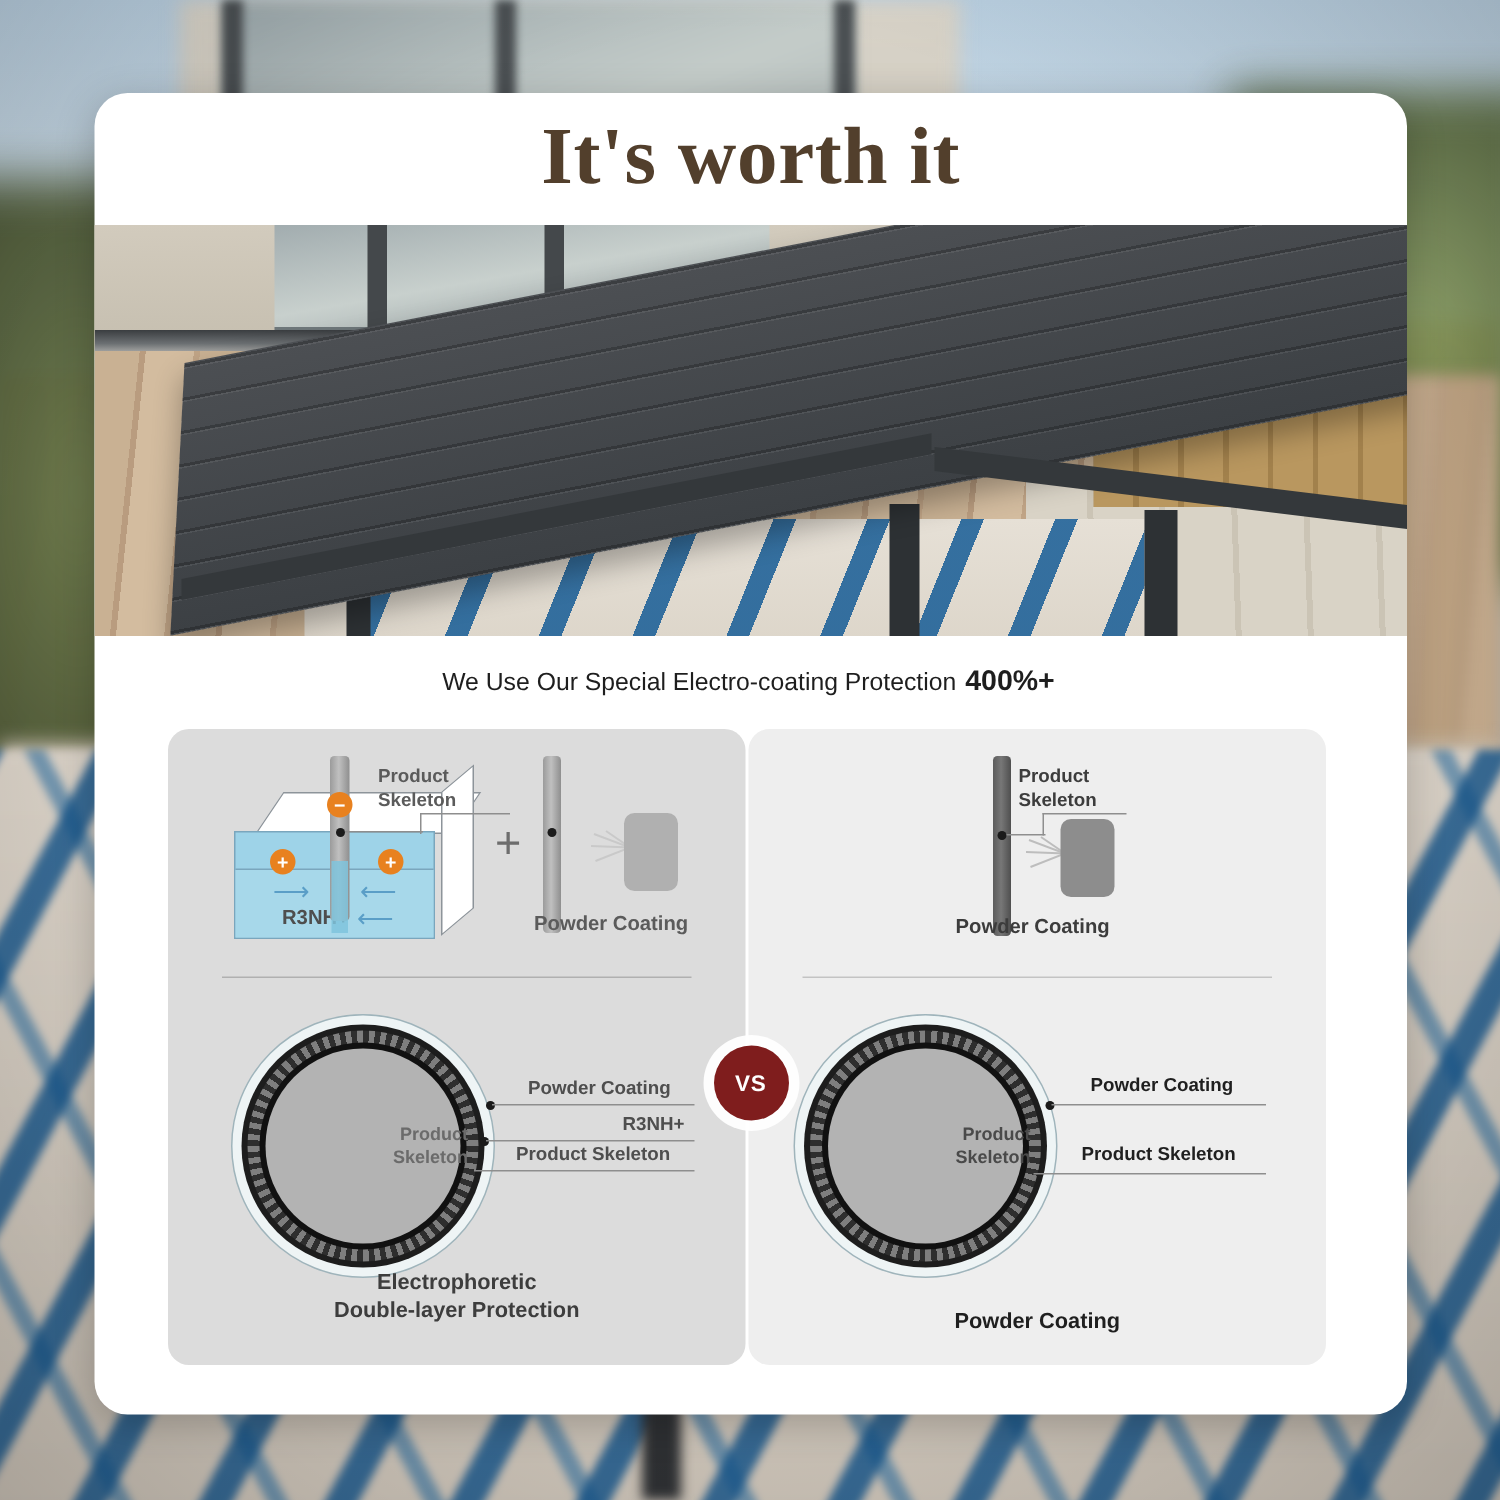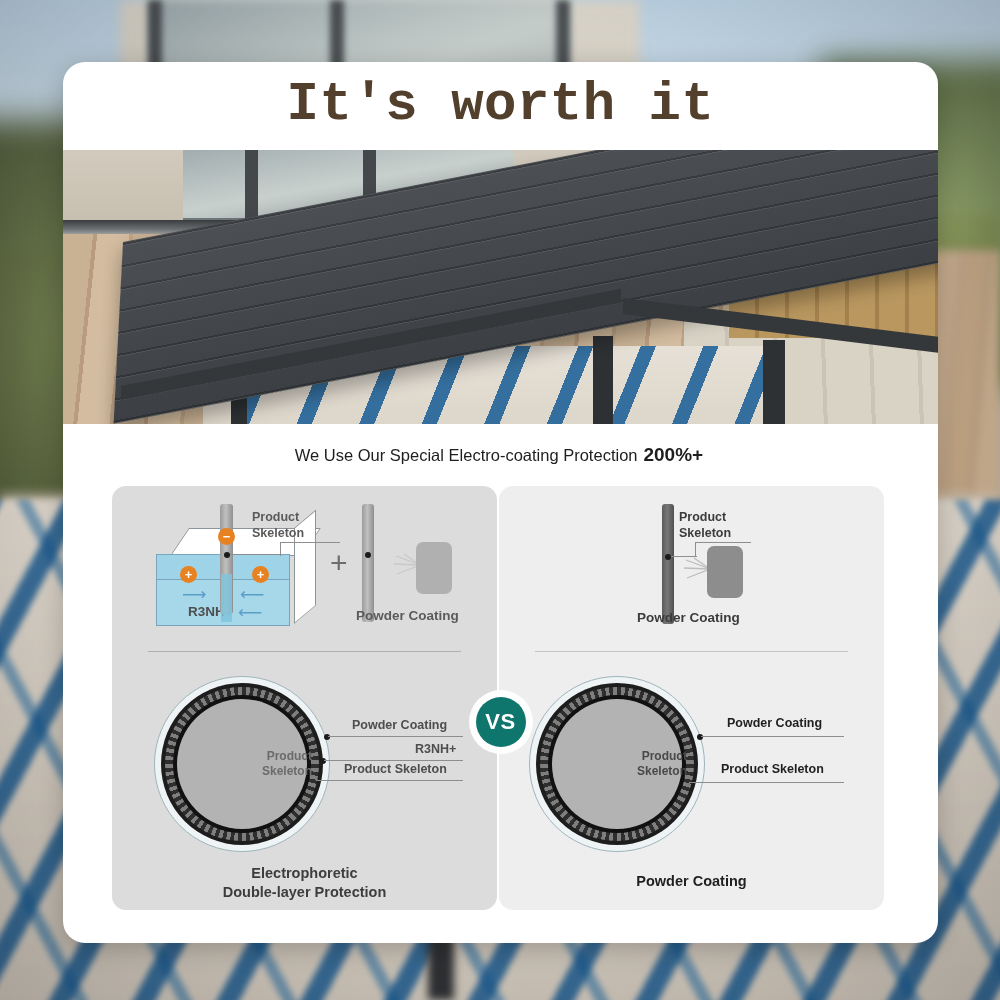--- a/index.html
+++ b/index.html
@@ -82,21 +82,21 @@
   .header {
     height:88px; display:flex; align-items:center; justify-content:center;
     gap:8px; padding:0 18px 4px 18px;
   }
   .title-a {
     font-size:50px; font-weight:400; color:#121212; letter-spacing:-.5px;
     font-family:"Liberation Sans", sans-serif; white-space:nowrap;
   }
   .title-b {
     font-size:54px; font-weight:700; color:#523f2c; white-space:nowrap;
-    font-family:Liberation Mono, monospace; letter-spacing:.5px;
+    font-family:Liberation Serif, serif; letter-spacing:.5px;
   }
 
   
   .hero { position:relative; height:274px; overflow:hidden; background:#c8b69b; }
   .hero-wall {
     position:absolute; left:0; top:0; width:560px; height:80px;
     background:linear-gradient(180deg,#d2cbbd 0%,#c6bfb0 100%);
   }
   .hero-glass {
     position:absolute; left:120px; top:-4px; width:330px; height:76px;
@@ -182,21 +182,21 @@
 
   .divider {
     position:absolute; left:36px; right:36px; top:165px; height:1px;
     background:#b0b0b0;
   }
   .panel.right .divider { background:#c3c3c3; }
 
   .vs-badge {
     position:absolute; left:50%; top:660px; transform:translate(-50%,-50%);
     width:50px; height:50px; border-radius:50%;
-    background:#0f766e; color:#fff; font-weight:700; font-size:22px;
+    background:#7f1d1d; color:#fff; font-weight:700; font-size:15px;
     display:flex; align-items:center; justify-content:center;
     box-shadow:0 0 0 7px rgba(255,255,255,.92); z-index:5; letter-spacing:.5px;
   }
 
   
   .diagram { position:absolute; inset:0; }
   .lbl {
     position:absolute; font-size:12.5px; font-weight:700; line-height:1.25;
     white-space:pre-line;
   }
@@ -333,21 +333,21 @@
 
     <div class="tbl-top">
       <div class="slats"></div>
     </div>
     <div class="tbl-edge" style="left:58px;top:236px;width:500px;height:14px;transform:skewY(-11deg);transform-origin:left top"></div>
     <div class="tbl-edge" style="left:560px;top:148px;width:340px;height:16px;transform:skewY(7deg);transform-origin:left top"></div>
   </div>
 
   <div class="subtitle">
     <span>We Use Our Special Electro-coating Protection</span>
-    <span class="bold">200%+</span>
+    <span class="bold">400%+</span>
   </div>
 
   <div class="panels">
 
     <div class="panel left">
       <div class="divider"></div>
 
       <div class="diagram">
         <div class="tank">
           <div class="tank-top"></div>
@@ -406,21 +406,21 @@
       <div class="callout-line" style="left:216px;top:250px;width:135px"></div>
       <div class="lbl" style="left:240px;top:232px;font-size:12.5px;color:#4e4e4e">Powder Coating</div>
 
       <div class="callout-dot" style="left:208px;top:272px"></div>
       <div class="callout-line" style="left:212px;top:274px;width:139px"></div>
       <div class="lbl" style="left:303px;top:256px;font-size:12.5px;color:#4e4e4e">R3NH+</div>
 
       <div class="callout-line" style="left:204px;top:294px;width:147px"></div>
       <div class="lbl" style="left:232px;top:276px;font-size:12.5px;color:#4e4e4e">Product Skeleton</div>
 
-      <div class="xcaption" style="top:378px">Electrophoretic
+      <div class="xcaption" style="top:360px">Electrophoretic
 Double-layer Protection</div>
     </div>
 
     <div class="panel right">
       <div class="divider"></div>
 
       <div class="diagram">
         <div class="rod dark" style="left:163px;top:18px;width:12px;height:120px"></div>
         <div class="callout-dot" style="left:166px;top:68px"></div>
         <div class="callout-line" style="left:172px;top:70px;width:26px"></div>

